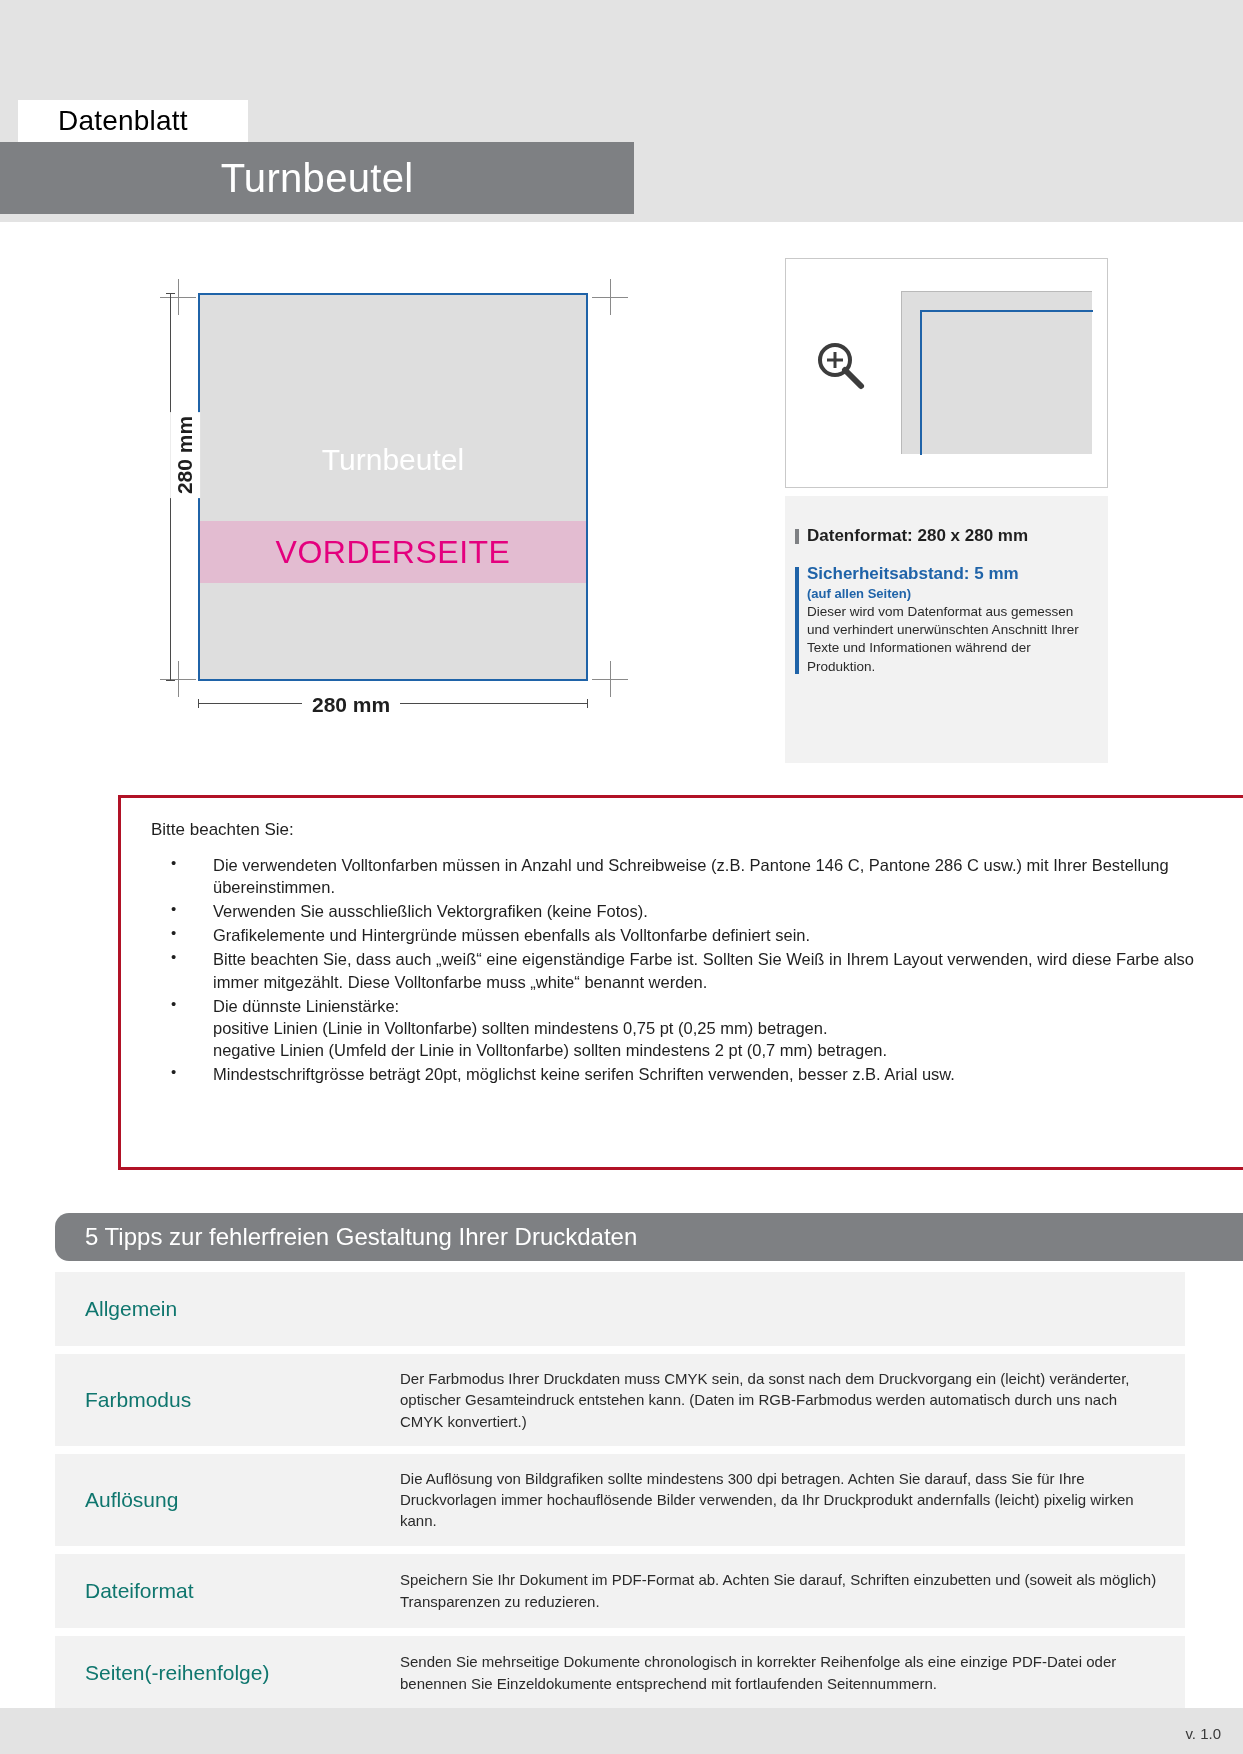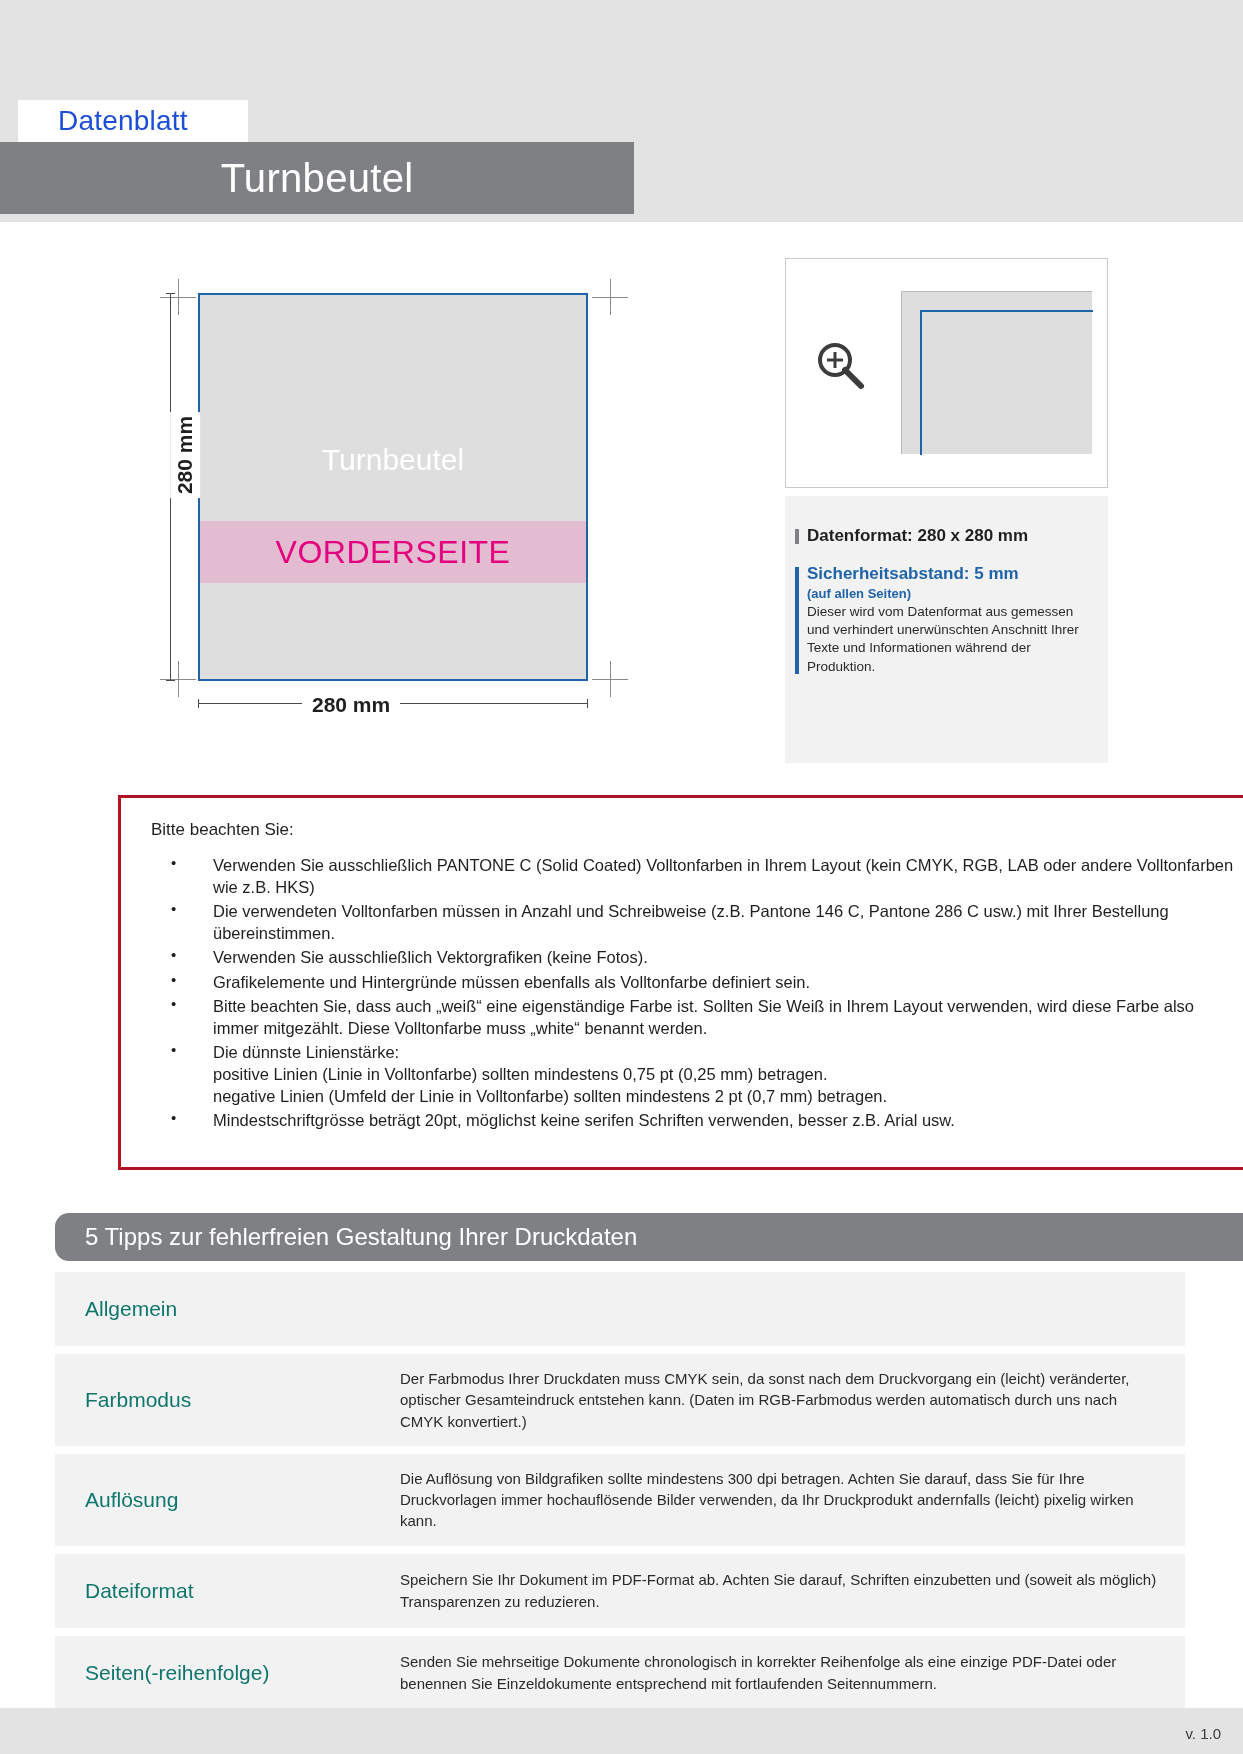--- a/index.html
+++ b/index.html
@@ -29,21 +29,21 @@
     left: 18px;
     top: 100px;
     width: 230px;
     height: 42px;
     background: #ffffff;
     display: flex;
     align-items: center;
   }
   .datenblatt-tab span {
     font-size: 28px;
-    color: #1d4ed8;
+    color: #000000;
     padding-left: 40px;
     letter-spacing: 0.2px;
   }
   .title-band {
     position: absolute;
     left: 0;
     top: 142px;
     width: 634px;
     height: 72px;
     background: #7e8083;
@@ -413,21 +413,20 @@
       <div class="info-sub">(auf allen Seiten)</div>
       <div class="info-body">Dieser wird vom Datenformat aus gemessen und verhindert unerwünschten Anschnitt Ihrer Texte und Informationen während der Produktion.</div>
     </div>
 
   </div>
 </div>
 
 <div class="notice">
   <div class="notice-title">Bitte beachten Sie:</div>
   <ul>
-    <li>Verwenden Sie ausschließlich PANTONE C (Solid Coated) Volltonfarben in Ihrem Layout (kein CMYK, RGB, LAB oder andere Volltonfarben wie z.B. HKS)</li>
     <li>Die verwendeten Volltonfarben müssen in Anzahl und Schreibweise (z.B. Pantone 146 C, Pantone 286 C usw.) mit Ihrer Bestellung übereinstimmen.</li>
     <li>Verwenden Sie ausschließlich Vektorgrafiken (keine Fotos).</li>
     <li>Grafikelemente und Hintergründe müssen ebenfalls als Volltonfarbe definiert sein.</li>
     <li>Bitte beachten Sie, dass auch „weiß“ eine eigenständige Farbe ist. Sollten Sie Weiß in Ihrem Layout verwenden, wird diese Farbe also immer mitgezählt. Diese Volltonfarbe muss „white“ benannt werden.</li>
     <li style="white-space:pre-line">Die dünnste Linienstärke:
 positive Linien (Linie in Volltonfarbe) sollten mindestens 0,75 pt (0,25 mm) betragen.
 negative Linien (Umfeld der Linie in Volltonfarbe) sollten mindestens 2 pt (0,7 mm) betragen.</li>
     <li>Mindestschriftgrösse beträgt 20pt, möglichst keine serifen Schriften verwenden, besser z.B. Arial usw.</li>
   </ul>
 </div>

